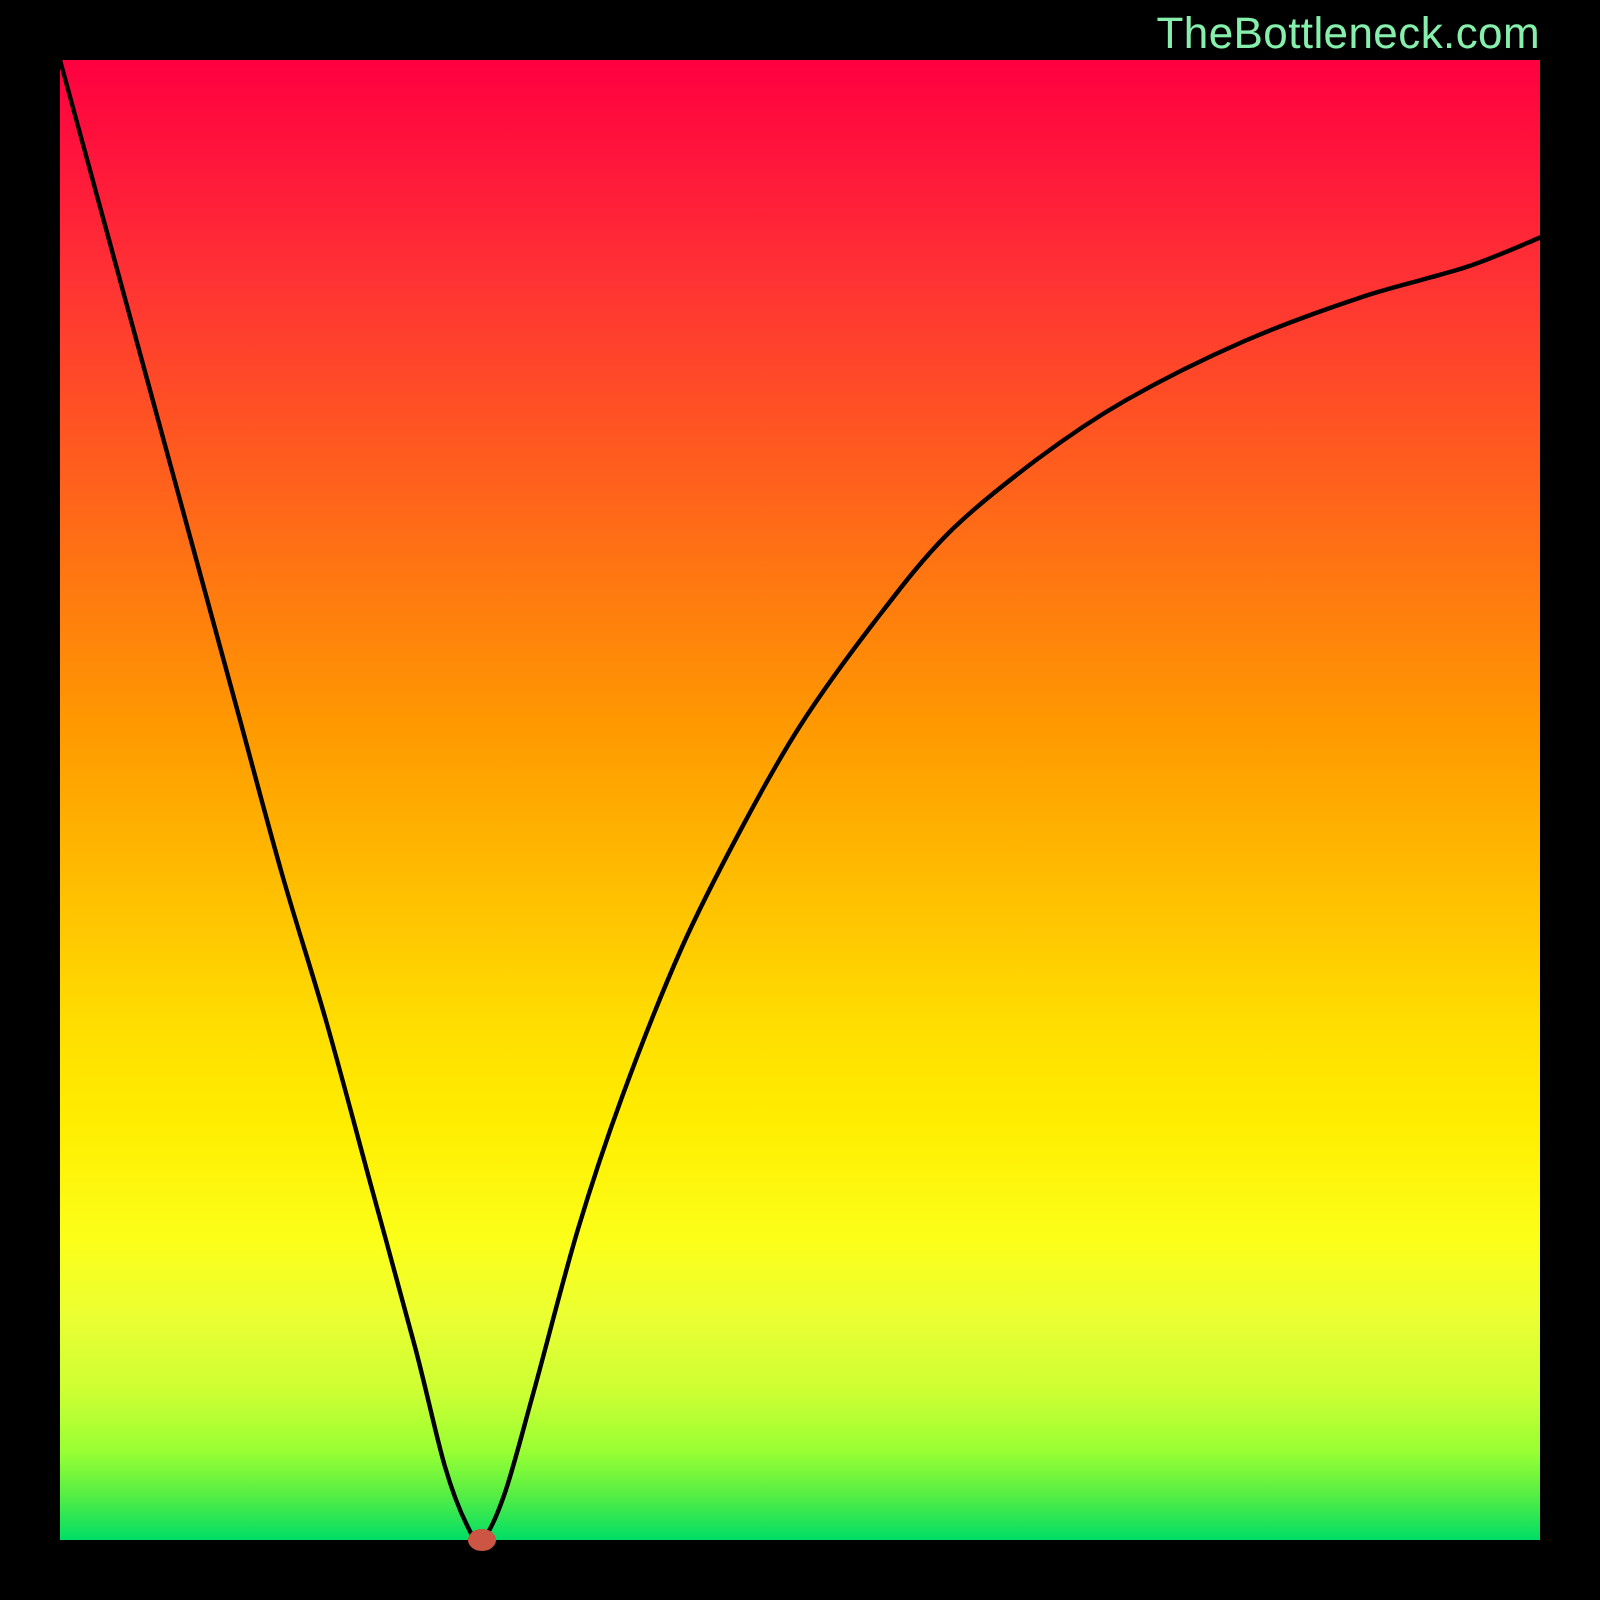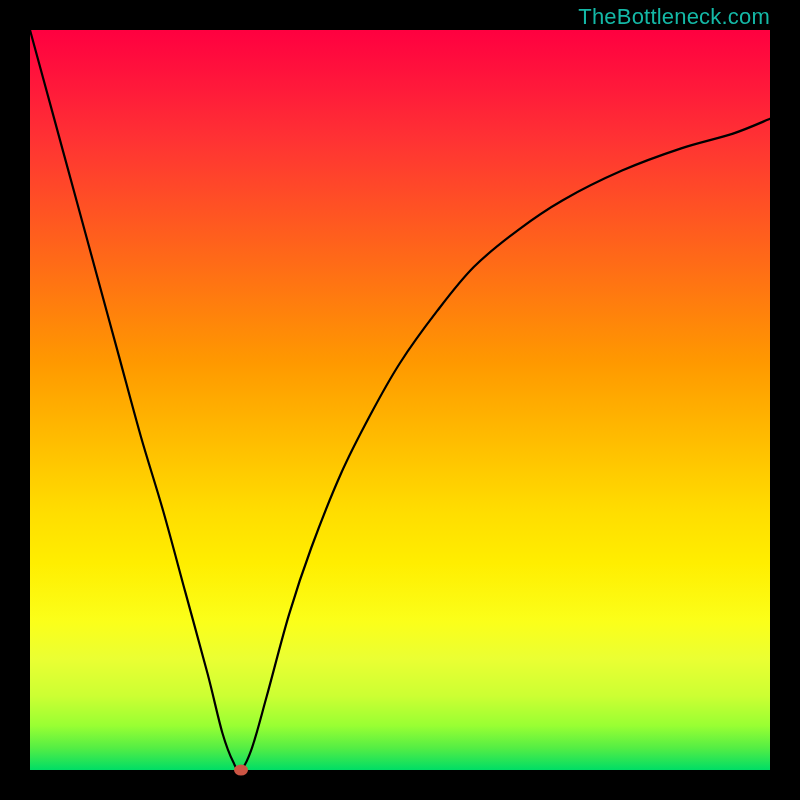--- a/index.html
+++ b/index.html
@@ -46,21 +46,21 @@
     left: 0;
     top: 0;
     width: 740px;
     height: 740px;
     overflow: visible;
   }
   .watermark {
     position: absolute;
     top: 4px;
     right: 30px;
-    color: #14b8a6;
+    color: #86efac;
     font-size: 22px;
     font-weight: 500;
     letter-spacing: 0.2px;
   }
   .marker {
     position: absolute;
     width: 14px;
     height: 11px;
     background: #cc5544;
     border-radius: 50%;

